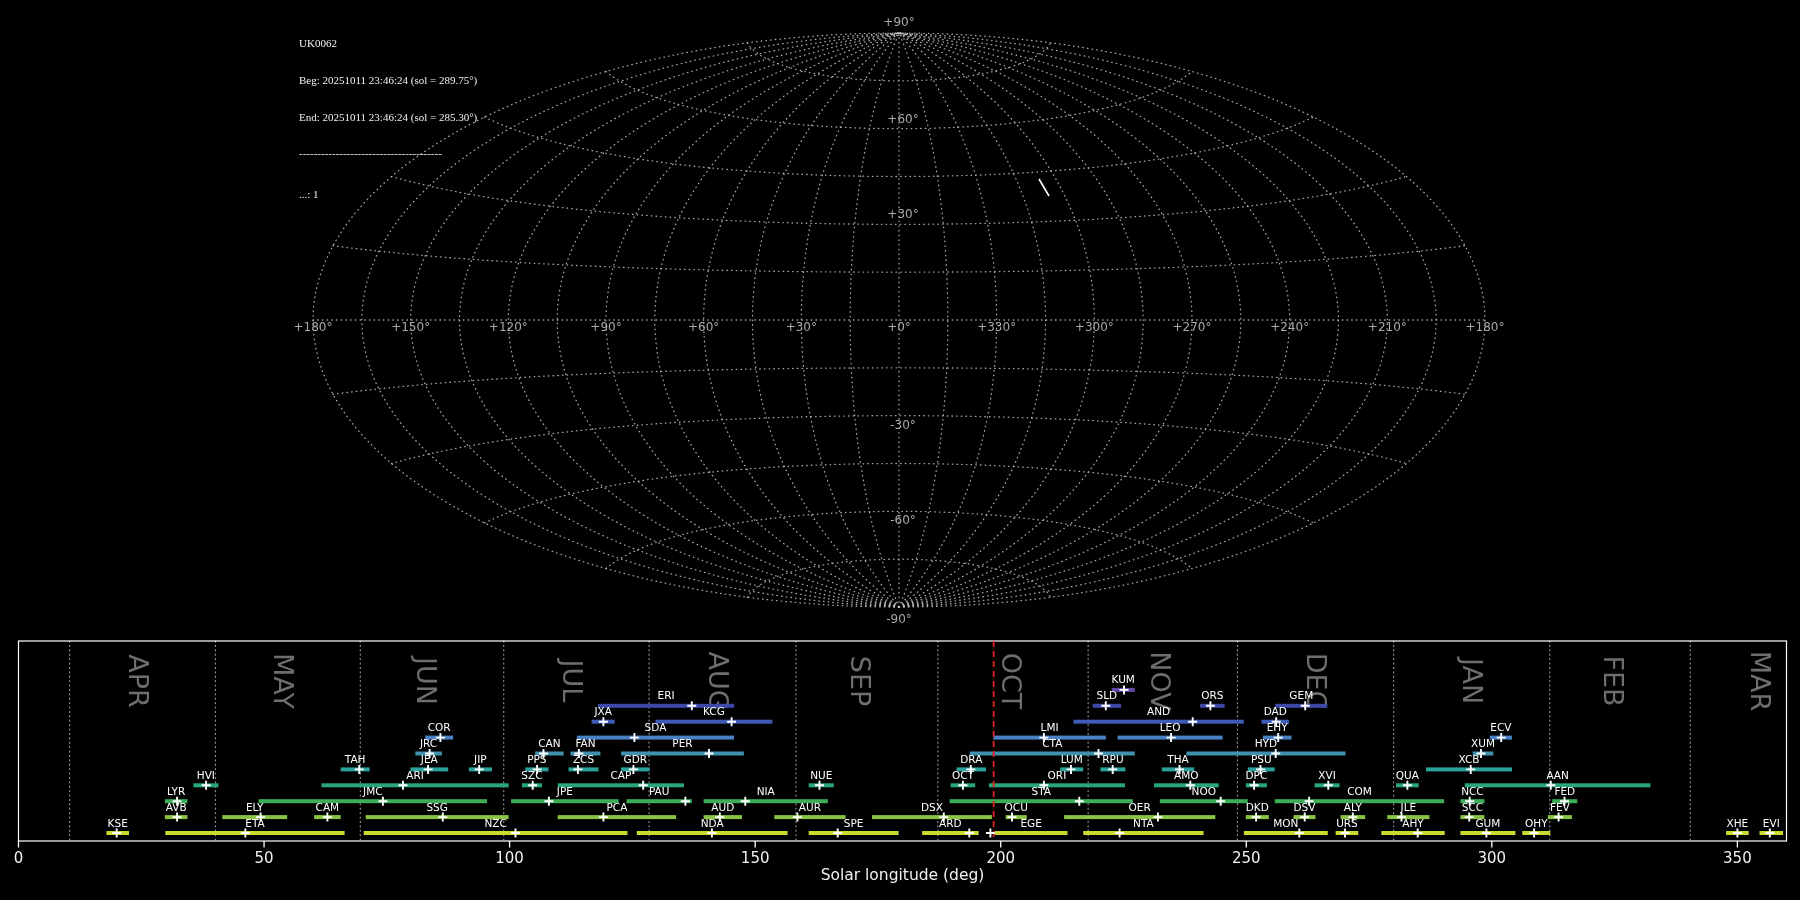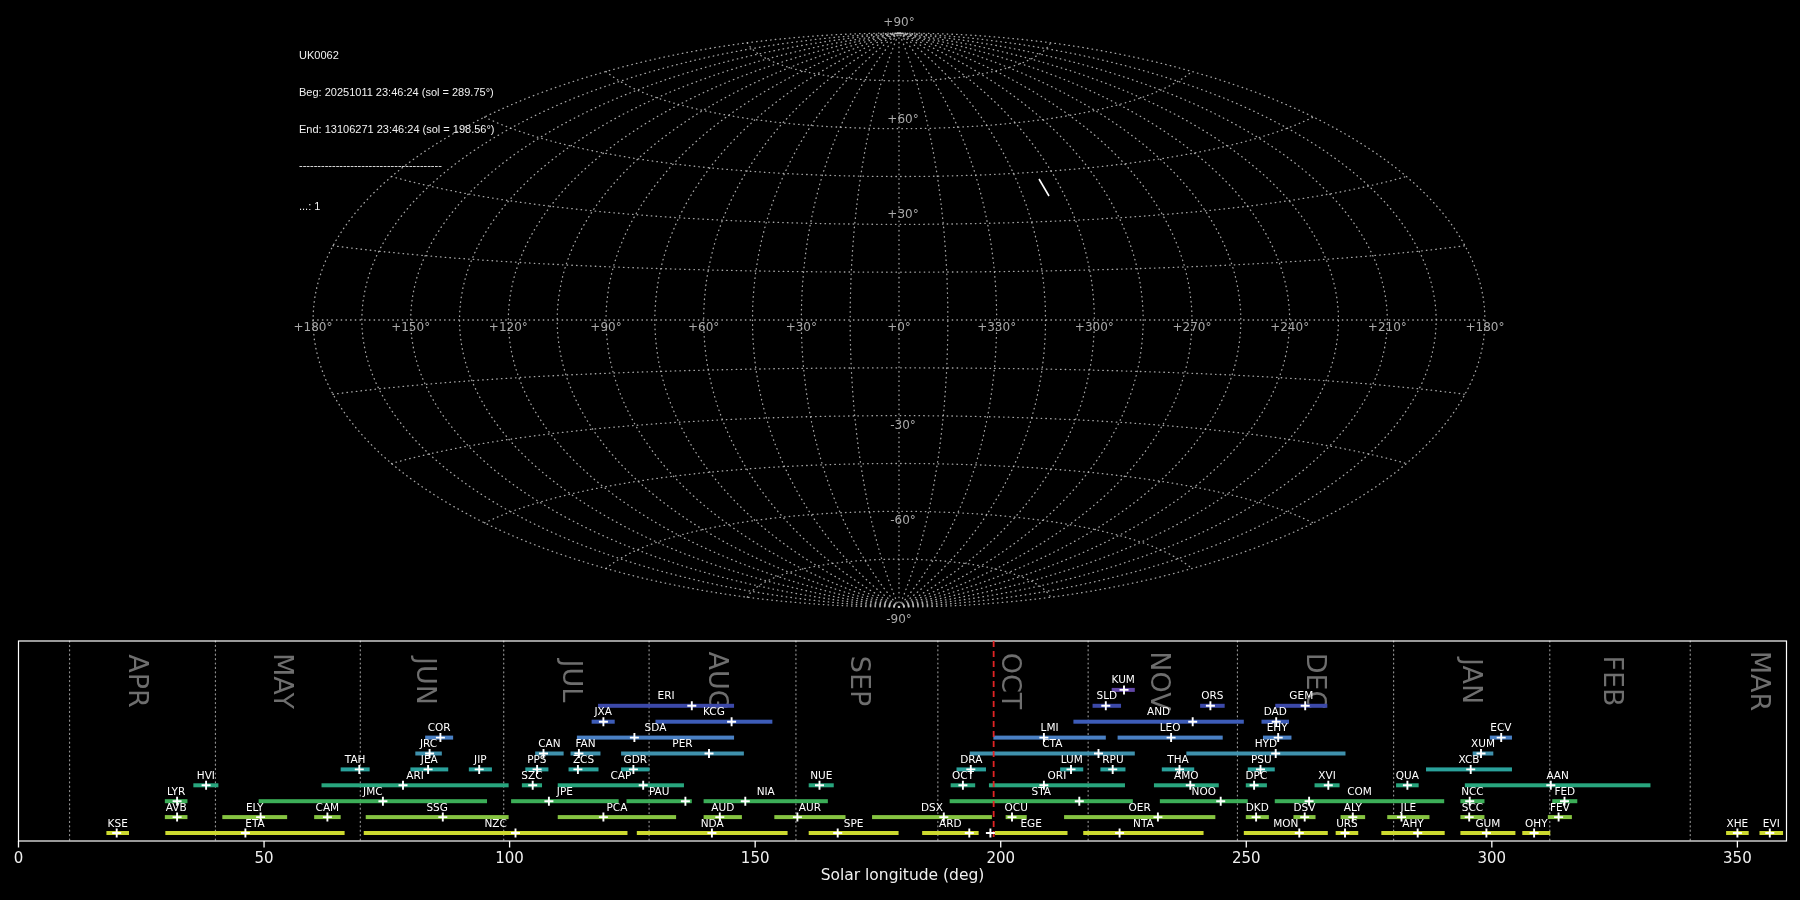--- a/index.html
+++ b/index.html
@@ -1,20 +1,20 @@
 <!DOCTYPE html>
 <html><head>
 <meta charset="utf-8">
 <style>
   html,body{margin:0;padding:0;background:#000;}
   .stage{position:relative;width:1800px;height:900px;background:#000;overflow:hidden;
          font-family:"DejaVu Sans",sans-serif;}
   #plot-canvas{position:absolute;left:0;top:0;}
-  .plot-header{position:absolute;left:299px;top:25px;color:#f2f2f2;
-    font-family:Liberation Sans, sans-serif;font-size:11px;line-height:12.2px;white-space:pre;}
+  .plot-header{position:absolute;left:299px;top:13px;color:#f2f2f2;
+    font-family:Liberation Serif, serif;font-size:11px;line-height:12.2px;white-space:pre;}
   .plot-header .count{margin-top:4px;}
 </style>
 </head>
 <body>
 
 <div class="stage">
   <svg id="plot-canvas" width="1800" height="900" viewBox="0 0 1800 900">
     <g id="sky-map">
         <path d="M899.0 607.0 L878.5 606.8 L858.1 606.3 L837.7 605.4 L817.4 604.2 L797.2 602.6 L777.2 600.7 L757.2 598.5 L737.5 595.9 L717.9 593.0 L698.6 589.7 L679.5 586.1 L660.7 582.2 L642.1 578.0 L623.9 573.4 L606.0 568.5 L588.5 563.4 L571.3 557.9 L554.6 552.2 L538.2 546.2 L522.3 539.9 L506.9 533.3 L491.9 526.5 L477.5 519.4 L463.5 512.0 L450.1 504.5 L437.2 496.7 L424.9 488.7 L413.2 480.5 L402.0 472.1 L391.5 463.5 L381.6 454.7 L372.3 445.8 L363.7 436.7 L355.7 427.5 L348.3 418.2 L341.7 408.7 L335.7 399.1 L330.4 389.4 L325.8 379.7 L321.9 369.8 L318.7 359.9 L316.2 350.0 L314.4 340.0 L313.4 330.0 L313.0 320.0 L313.4 310.0 L314.4 300.0 L316.2 290.0 L318.7 280.1 L321.9 270.2 L325.8 260.3 L330.4 250.6 L335.7 240.9 L341.7 231.3 L348.3 221.8 L355.7 212.5 L363.7 203.3 L372.3 194.2 L381.6 185.3 L391.5 176.5 L402.0 167.9 L413.2 159.5 L424.9 151.3 L437.2 143.3 L450.1 135.5 L463.5 128.0 L477.5 120.6 L491.9 113.5 L506.9 106.7 L522.3 100.1 L538.2 93.8 L554.6 87.8 L571.3 82.1 L588.5 76.6 L606.0 71.5 L623.9 66.6 L642.1 62.0 L660.7 57.8 L679.5 53.9 L698.6 50.3 L717.9 47.0 L737.5 44.1 L757.2 41.5 L777.2 39.3 L797.2 37.4 L817.4 35.8 L837.7 34.6 L858.1 33.7 L878.5 33.2 L899.0 33.0" fill="none" stroke="#c4c4c4" stroke-width="1.3" stroke-dasharray="0.5 4.2" stroke-linecap="round" opacity="0.85"></path>
         <path d="M899.0 607.0 L878.8 606.0 L858.7 604.7 L838.8 603.0 L819.1 601.0 L799.5 598.6 L780.2 596.0 L761.2 593.0 L742.4 589.7 L723.9 586.2 L705.7 582.3 L687.9 578.1 L670.4 573.7 L653.2 569.0 L636.4 564.0 L620.0 558.7 L604.0 553.2 L588.4 547.5 L573.2 541.5 L558.5 535.3 L544.3 528.8 L530.5 522.2 L517.2 515.3 L504.3 508.3 L492.0 501.0 L480.2 493.6 L468.9 486.0 L458.2 478.2 L447.9 470.3 L438.3 462.2 L429.1 454.0 L420.6 445.7 L412.5 437.2 L405.1 428.6 L398.2 419.9 L392.0 411.2 L386.3 402.3 L381.2 393.4 L376.6 384.3 L372.7 375.3 L369.4 366.1 L366.7 357.0 L364.6 347.7 L363.0 338.5 L362.1 329.3 L361.8 320.0 L362.1 310.7 L363.0 301.5 L364.6 292.3 L366.7 283.0 L369.4 273.9 L372.7 264.7 L376.6 255.7 L381.2 246.6 L386.3 237.7 L392.0 228.8 L398.2 220.1 L405.1 211.4 L412.5 202.8 L420.6 194.3 L429.1 186.0 L438.3 177.8 L447.9 169.7 L458.2 161.8 L468.9 154.0 L480.2 146.4 L492.0 139.0 L504.3 131.7 L517.2 124.7 L530.5 117.8 L544.3 111.2 L558.5 104.7 L573.2 98.5 L588.4 92.5 L604.0 86.8 L620.0 81.3 L636.4 76.0 L653.2 71.0 L670.4 66.3 L687.9 61.9 L705.7 57.7 L723.9 53.8 L742.4 50.3 L761.2 47.0 L780.2 44.0 L799.5 41.4 L819.1 39.0 L838.8 37.0 L858.7 35.3 L878.8 34.0 L899.0 33.0" fill="none" stroke="#c4c4c4" stroke-width="1.3" stroke-dasharray="0.5 4.2" stroke-linecap="round" opacity="0.85"></path>
@@ -377,17 +377,17 @@
         <text x="1491.8333333333335" y="863" fill="#f0f0f0" font-size="15" text-anchor="middle">300</text>
         <line x1="1737.388888888889" y1="841" x2="1737.388888888889" y2="847.5" stroke="#ffffff" stroke-width="1.3"></line>
         <text x="1737.388888888889" y="863" fill="#f0f0f0" font-size="15" text-anchor="middle">350</text>
         <text x="902.5" y="880" fill="#f0f0f0" font-size="15.5" text-anchor="middle">Solar longitude (deg)</text>
       </g>
   </svg>
 
   <div class="plot-header">
     <div>UK0062</div>
     <div>Beg: 20251011 23:46:24 (sol = 289.75°)</div>
-    <div>End: 13106271 23:46:24 (sol = 198.56°)</div>
+    <div>End: 20251011 23:46:24 (sol = 285.30°)</div>
     <div>---------------------------------------</div>
     <div class="count">...: 1</div>
   </div>
 </div>
 
 </body></html>

